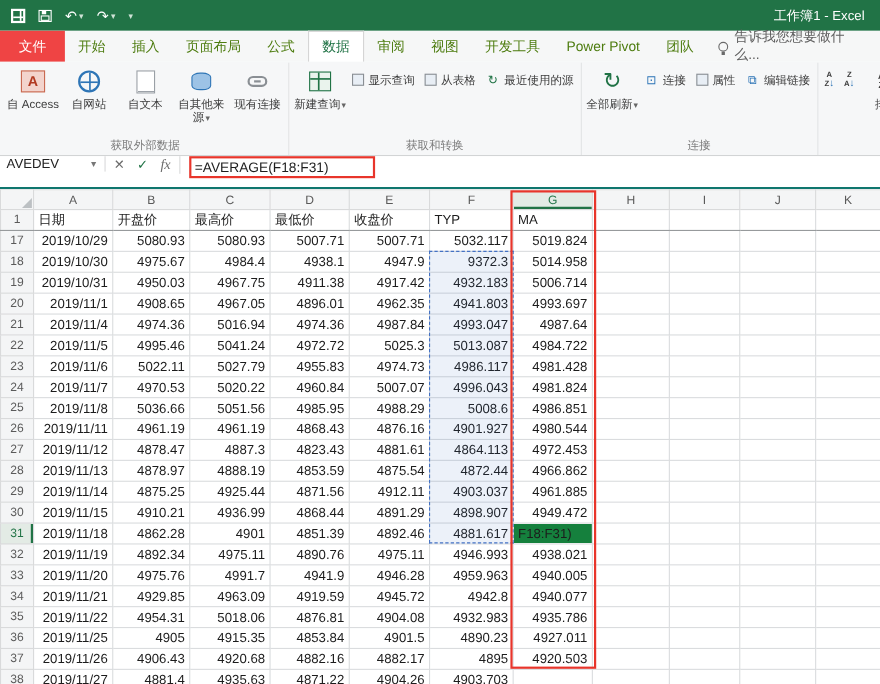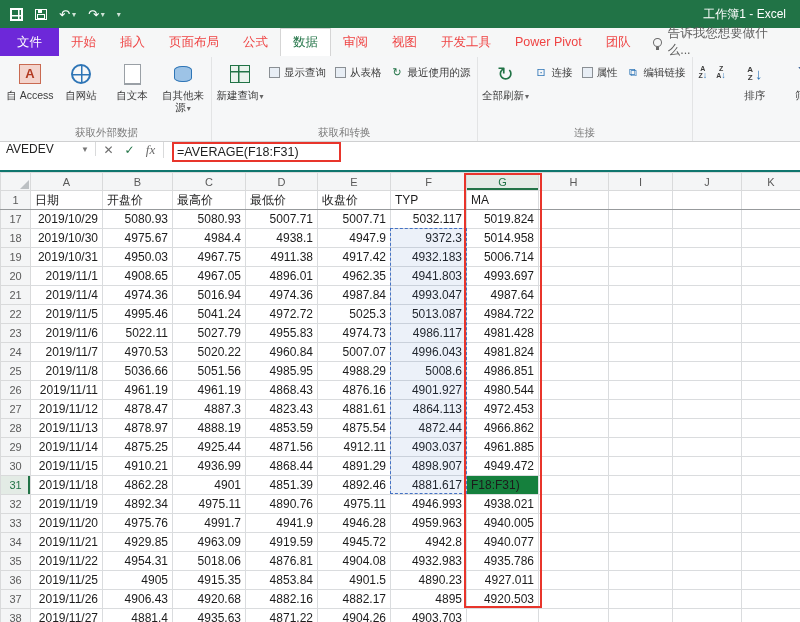--- a/index.html
+++ b/index.html
@@ -14,22 +14,22 @@
     background:linear-gradient(#fff,#fff) 6px 0/1.5px 100% no-repeat,linear-gradient(#fff,#fff) 0 5px/100% 1.5px no-repeat}
   .i-save{width:12px;height:11px;border:1.5px solid #fff;position:relative}
   .i-save::before{content:"";position:absolute;left:2px;top:0;width:4px;height:3px;background:#fff}
   .i-save::after{content:"";position:absolute;left:1px;bottom:0;width:6px;height:3px;border:1px solid #fff}
   .arrglyph{font-size:13px;line-height:13px;color:#fff}
   .dd{font-size:8px;color:#cfe3d6}
   .title-text{margin-left:auto;font-size:12px;color:#fff;padding-right:4px;white-space:nowrap}
 
   
   .tabrow{height:28px;background:#f6f7f7;display:flex;align-items:stretch;font-size:12.5px}
-  .tab{display:flex;align-items:center;padding:0 12px;color:#ef4444;cursor:default;white-space:nowrap}
-  .tab.file{background:#6d28d9;color:#fff;padding:0 17px}
+  .tab{display:flex;align-items:center;padding:0 12px;color:#4d7c0f;cursor:default;white-space:nowrap}
+  .tab.file{background:#ef4444;color:#fff;padding:0 17px}
   .tab.active{background:#fff;color:#217346;border:1px solid #d5d5d5;border-bottom:none}
   .tellme{display:flex;align-items:center;color:#5f5f5f;padding:0 10px;font-size:12.5px}
   .i-bulb{width:9px;height:9px;border:1px solid #6a6a6a;border-radius:50%;position:relative;display:inline-block;margin-right:6px}
   .i-bulb::after{content:"";position:absolute;left:2px;bottom:-4px;width:3px;height:3px;background:#6a6a6a}
 
   
   .ribbon{height:86px;background:#f6f7f8;border-bottom:1px solid #cfd0d1;display:flex;padding:1px 2px 0 2px;overflow:hidden;white-space:nowrap}
   .rgroup{display:flex;flex-direction:column;border-right:1px solid #e3e4e5;padding:0 3px;flex:0 0 auto}
   .rgc{flex:1;display:flex;align-items:flex-start;gap:1px;padding-top:2px}
   .rgl{height:17px;line-height:17px;font-size:10.5px;color:#7b7b7b;text-align:center;white-space:nowrap}
@@ -164,20 +164,26 @@
           <span class="bicon">
               <span class="ic-text"></span>
             </span>
           <span class="cap">自文本</span>
         </div>
         <div class="bigbtn">
           <span class="bicon">
               <span class="ic-db"></span>
             </span>
           <span class="cap"><span>自其他来源</span><span class="ddk">▾</span></span>
+        </div>
+        <div class="bigbtn">
+          <span class="bicon">
+              <span class="ic-link"></span>
+            </span>
+          <span class="cap">现有连接</span>
         </div>
       </div>
       <div class="rgl">获取外部数据</div>
     </div>
 
     <div class="rgroup">
       <div class="rgc">
         <div class="bigbtn">
           <span class="bicon">
               <span class="ic-query"></span>

